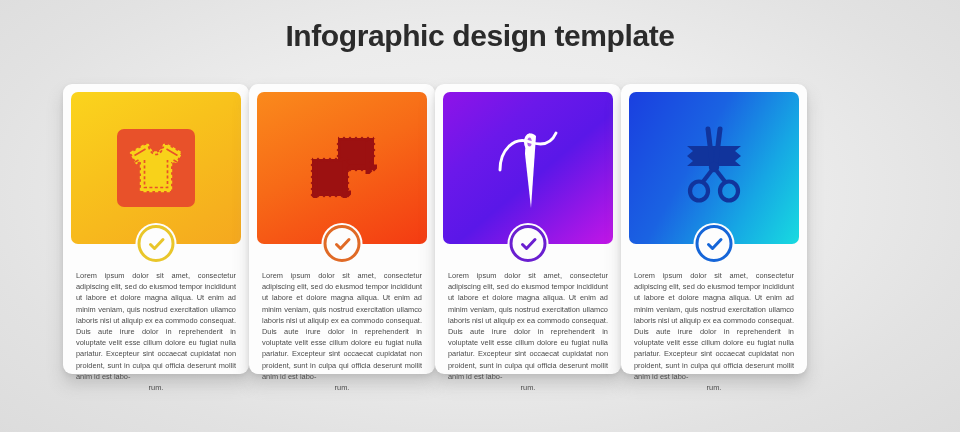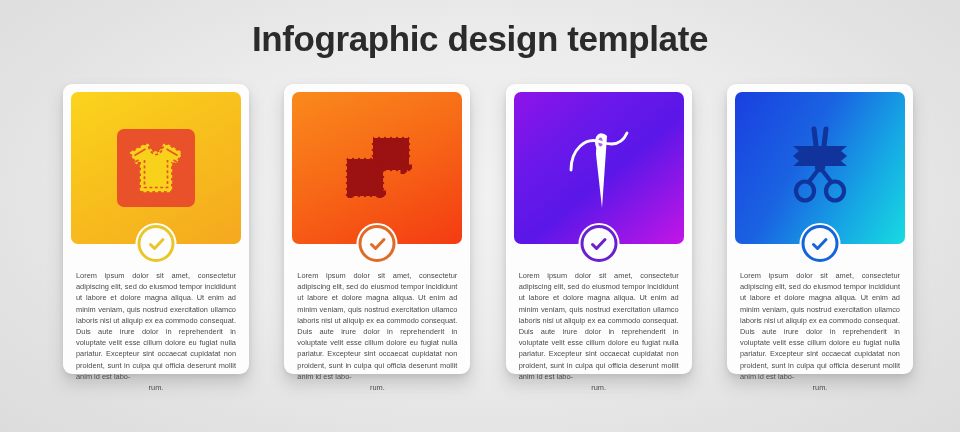--- a/index.html
+++ b/index.html
@@ -6,27 +6,27 @@
   html,body { width:960px; height:432px; overflow:hidden; }
   body {
     font-family:"Liberation Sans", sans-serif;
     background:
       radial-gradient(ellipse 70% 80% at 50% 45%, #f2f2f2 0%, #ececec 45%, #e2e2e2 75%, #dcdcdc 100%);
     position:relative;
   }
   #page-title {
     position:absolute; top:19px; left:0; width:960px;
     text-align:center;
-    font-size:35px; font-weight:bold; letter-spacing:-0.4px;
+    font-size:30px; font-weight:bold; letter-spacing:-0.4px;
     color:#2b2b2b;
   }
   #cards {
     position:absolute; top:84px; left:63px;
     width:850px; height:292px;
-    display:flex; justify-content:space-between;
+    display:flex; 
   }
   .card {
     width:186px; height:290px;
     background:#fdfdfd;
     border-radius:9px;
     box-shadow:0 10px 16px rgba(120,120,120,0.30), 0 2px 4px rgba(130,130,130,0.18);
     position:relative;
     padding:8px 8px 0 8px;
   }
   .panel {

